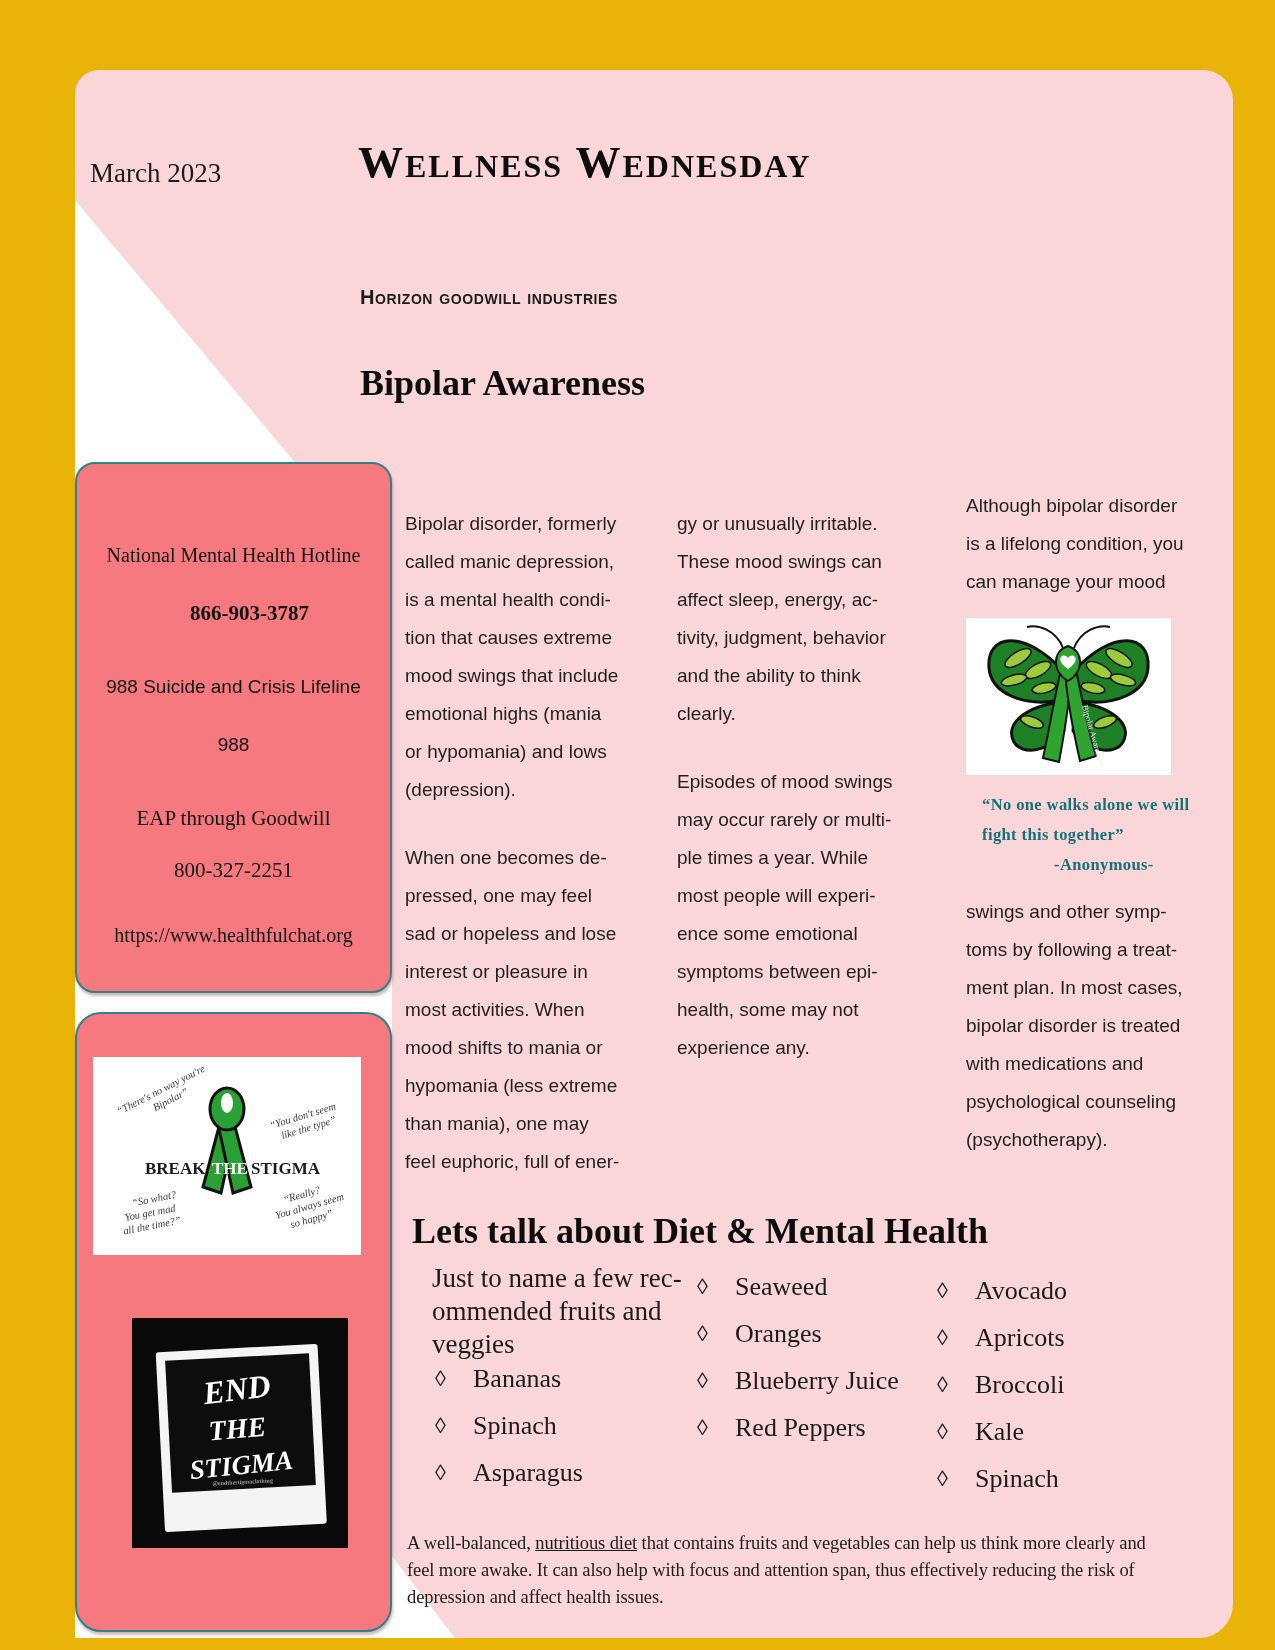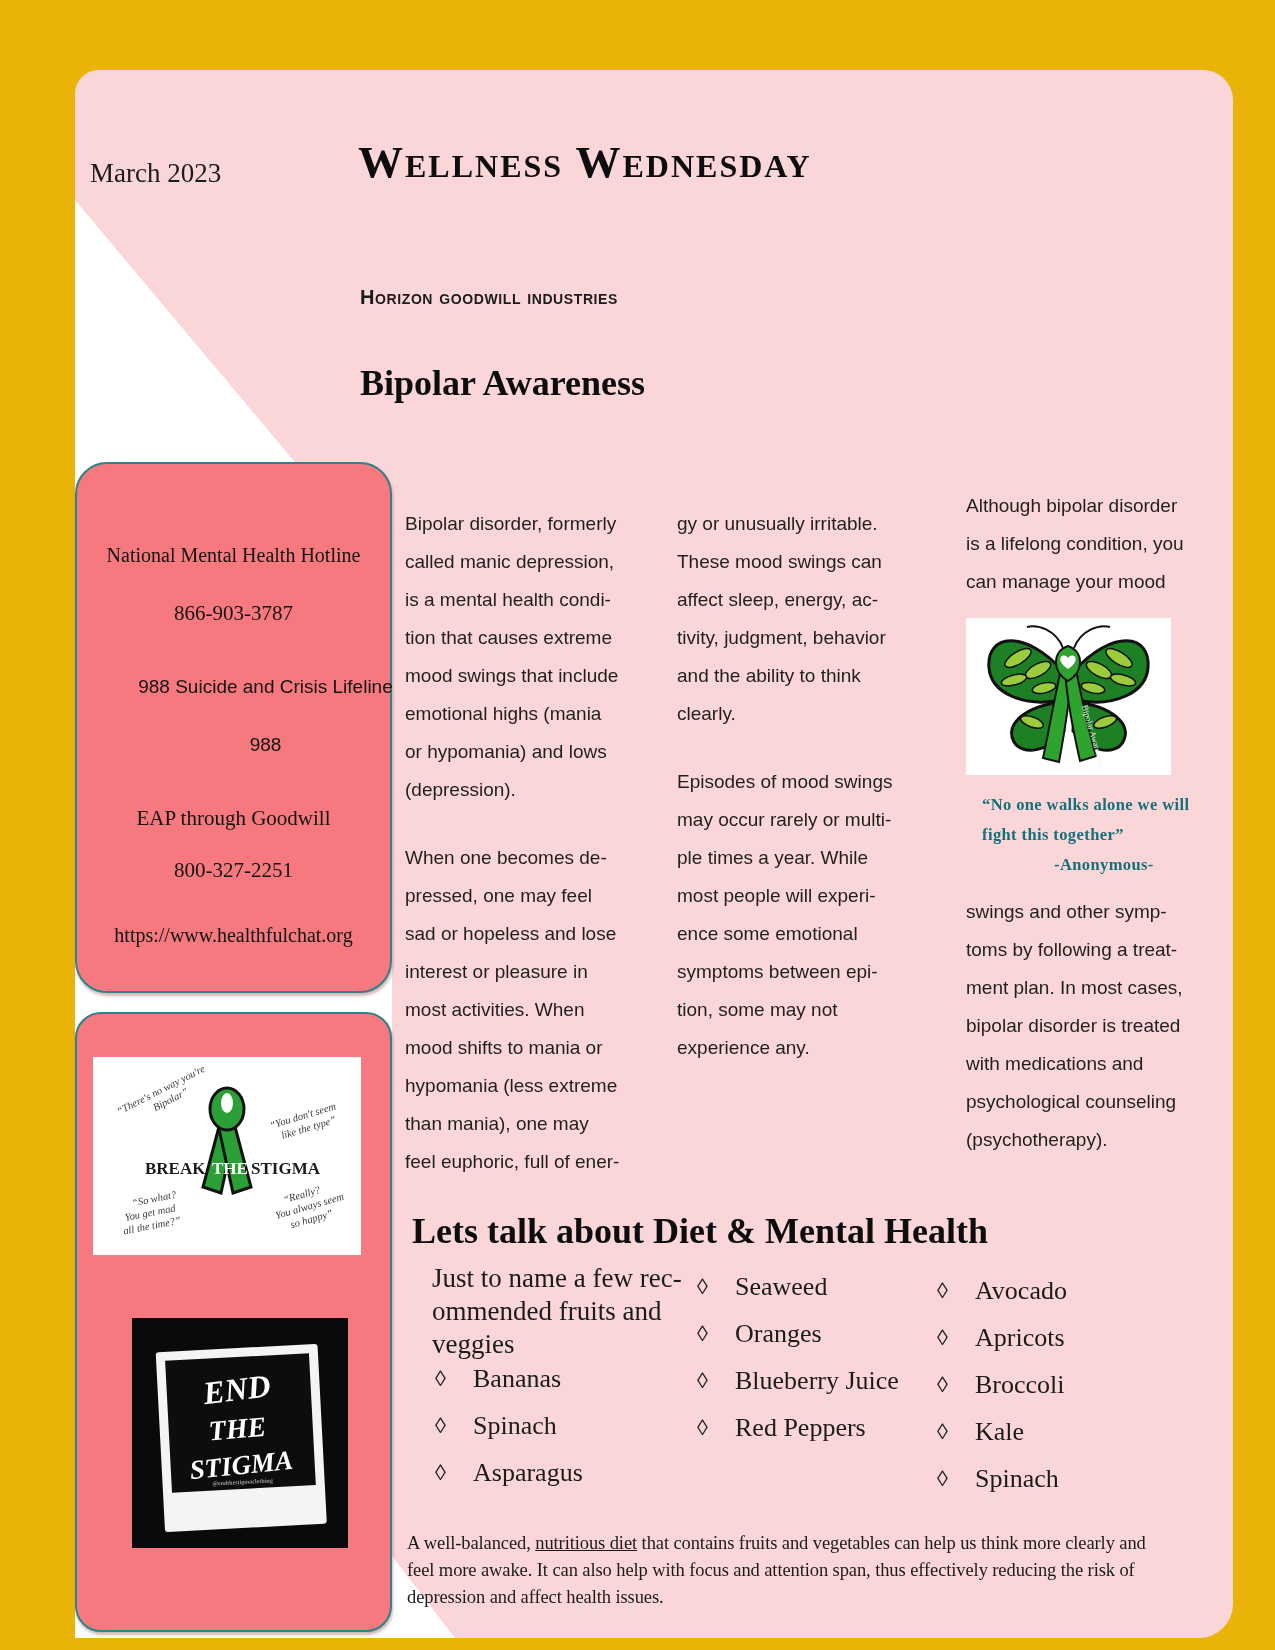--- a/index.html
+++ b/index.html
@@ -26,27 +26,27 @@
   .bcol{font-family:"Liberation Sans",sans-serif;font-size:19px;line-height:38px;
         color:#1f1f1f;white-space:nowrap;}
 
   
   .quote{color:#16707a;font-weight:bold;font-size:16.5px;line-height:30px;letter-spacing:.4px;margin-left:16px;}
   .quote .attrib{padding-left:72px;}
 
   
   .sbox{left:75px;width:317px;background:#f5797e;border:2px solid #2e8289;
         box-sizing:border-box;box-shadow:1px 3px 3px rgba(120,50,50,.35);}
-  .box1{top:462px;height:531px;border-radius:32px;}
+  .box1{top:462px;height:531px;border-radius:20px;}
   .box2{top:1012px;height:620px;border-radius:26px;}
   .sline{position:absolute;left:0;width:100%;text-align:center;color:#141414;white-space:nowrap;}
   .f-serif20{font-size:20px;}
   .f-serif21{font-size:21px;font-family:Liberation Serif, serif;}
-  .f-serif21b{font-size:21px;font-weight:normal;}
-  .f-sans19{font-family:"Liberation Sans",sans-serif;font-size:19px;padding-left:32px;}
+  .f-serif21b{font-size:21px;font-weight:bold;margin-left:16px;}
+  .f-sans19{font-family:"Liberation Sans",sans-serif;font-size:19px;}
 
   
   .diet-h{left:412px;top:1210px;font-size:36px;font-weight:bold;color:#0d0d0d;}
   .diet-intro{left:432px;top:1262px;font-size:27px;line-height:33px;white-space:nowrap;}
   .ditem{height:47px;font-size:26px;position:relative;padding-left:40px;
          display:flex;align-items:center;white-space:nowrap;}
   .ditem::before{content:"\25CA";position:absolute;left:2px;top:50%;transform:translateY(-50%);
          font-size:22px;color:#222;}
 
   
@@ -99,21 +99,21 @@
       <div>and the ability to think</div>
       <div>clearly.</div>
     </div>
   <div class="abs bcol" style="left:677px;top:763px">
       <div>Episodes of mood swings</div>
       <div>may occur rarely or multi-</div>
       <div>ple times a year. While</div>
       <div>most people will experi-</div>
       <div>ence some emotional</div>
       <div>symptoms between epi-</div>
-      <div>tion, some may not</div>
+      <div>health, some may not</div>
       <div>experience any.</div>
     </div>
 
   <div class="abs bcol" style="left:966px;top:487px">
       <div>Although bipolar disorder</div>
       <div>is a lifelong condition, you</div>
       <div>can manage your mood</div>
     </div>
 
   <div class="abs" style="left:966px;top:618px;width:205px;height:157px">

